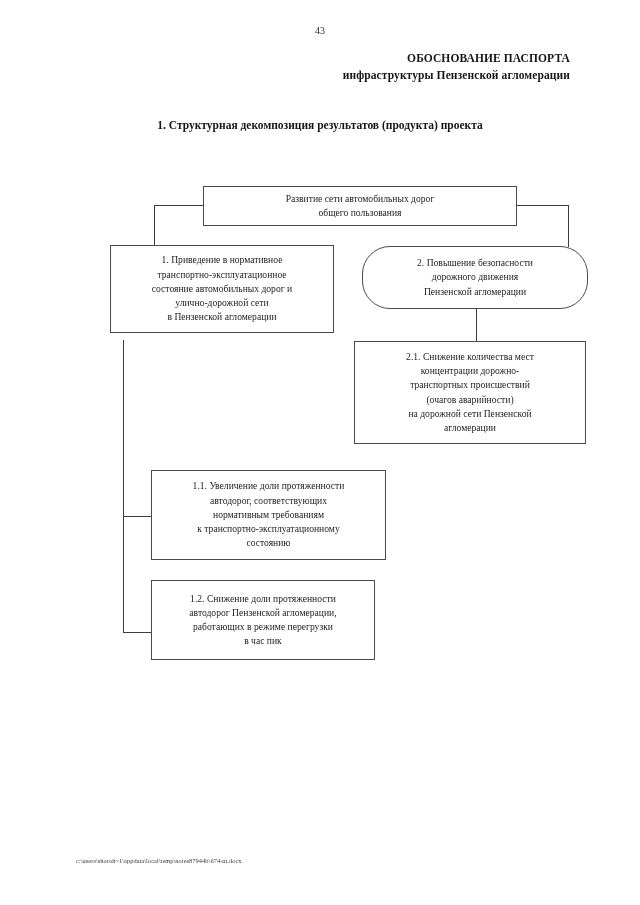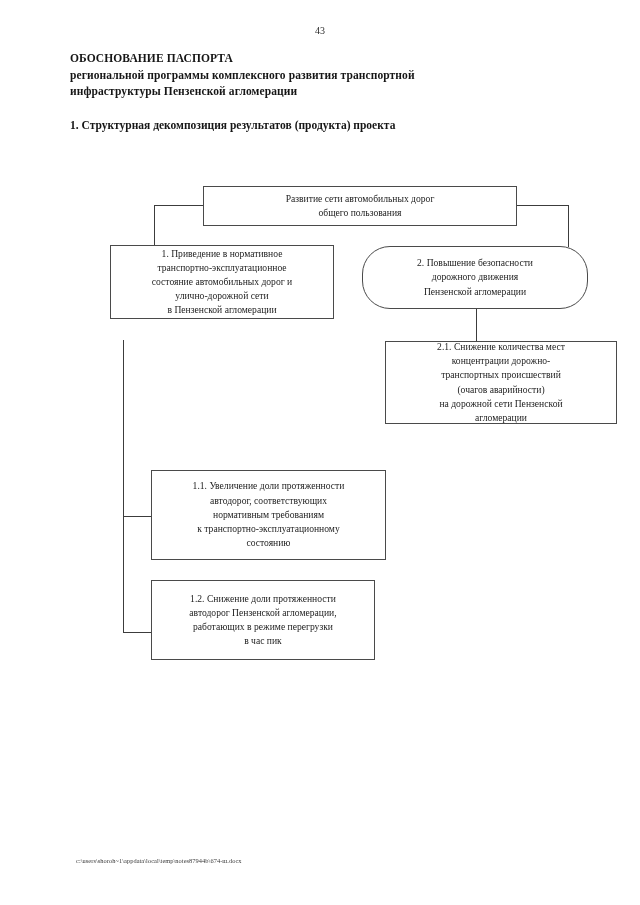--- a/index.html
+++ b/index.html
@@ -26,34 +26,35 @@
     width: 640px;
     text-align: center;
     font-size: 10px;
     color: #2b2b2b;
   }
   .title-block {
     position: absolute;
     top: 50px;
     left: 70px;
     width: 500px;
-    text-align: left;
+    text-align: right;
   }
   .title-line {
     font-weight: bold;
     font-size: 11.5px;
     line-height: 16.5px;
     letter-spacing: 0.1px;
     color: #161616;
   }
   .section-heading {
     position: absolute;
     top: 117px;
     left: 70px;
     width: 500px;
+    text-align: center;
     font-weight: bold;
     font-size: 11.5px;
     line-height: 16px;
     color: #161616;
   }
 
   
   .diagram {
     position: absolute;
     top: 0;
@@ -74,23 +75,23 @@
     line-height: 14.2px;
     color: #1c1c1c;
     padding: 2px 10px;
   }
   .node .node-text {
     display: block;
     white-space: pre-line;
   }
 
   .node-root      { left: 203px; top: 186px; width: 314px; height: 40px; }
-  .node-b1        { left: 110px; top: 245px; width: 224px; height: 74px; }
+  .node-b1        { left: 110px; top: 245px; width: 224px; height: 88px; }
   .node-b2        { left: 362px; top: 246px; width: 226px; height: 63px; border-radius: 28px; }
-  .node-b21       { left: 385px; top: 341px; width: 232px; height: 83px; }
+  .node-b21       { left: 354px; top: 341px; width: 232px; height: 103px; }
   .node-b11       { left: 151px; top: 470px; width: 235px; height: 90px; }
   .node-b12       { left: 151px; top: 580px; width: 224px; height: 80px; }
 
   
   .conn {
     position: absolute;
     background: #3c3c3c;
   }
   .conn.h { height: 1px; }
   .conn.v { width: 1px; }
@@ -122,21 +123,20 @@
 </style>
 </head>
 <body>
 
 <div class="page">
 
   <div class="page-number">43</div>
 
   <div class="title-block">
     <div class="title-line">ОБОСНОВАНИЕ ПАСПОРТА</div>
-    <div class="title-line">региональной программы комплексного развития транспортной</div>
     <div class="title-line">инфраструктуры Пензенской агломерации</div>
   </div>
 
   <div class="section-heading">1. Структурная декомпозиция результатов (продукта) проекта</div>
 
   <div class="diagram">
 
     <div class="conn h c-root-left-h"></div>
     <div class="conn v c-root-left-v"></div>
     <div class="conn h c-root-right-h"></div>

